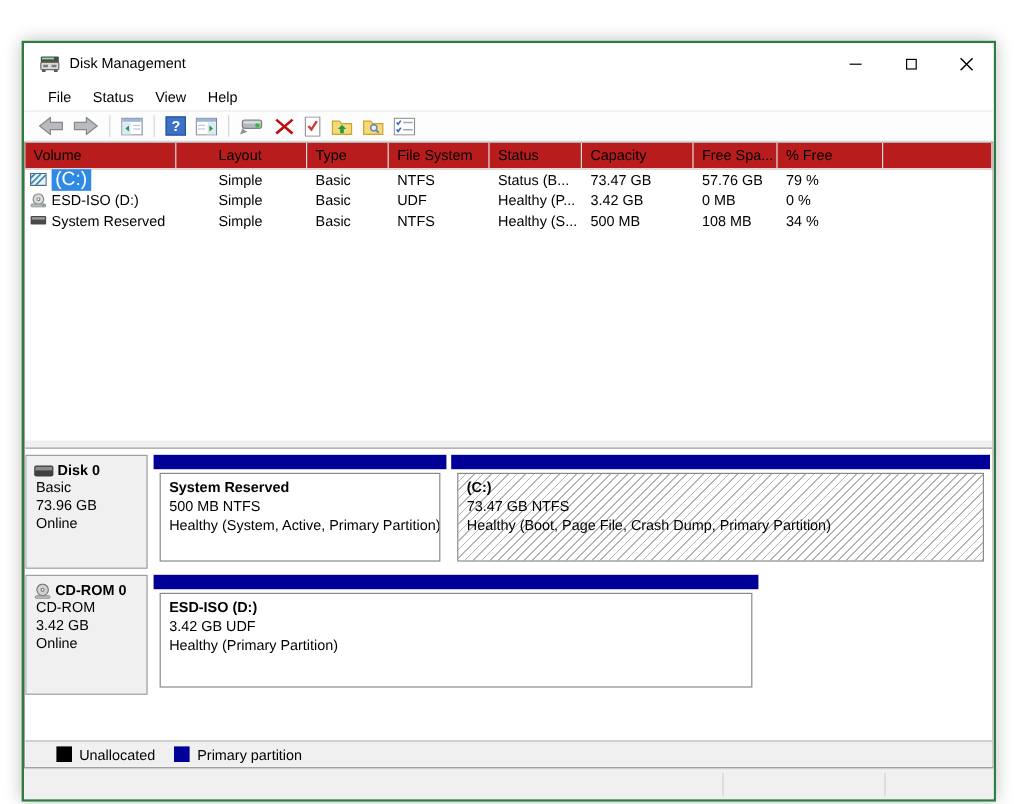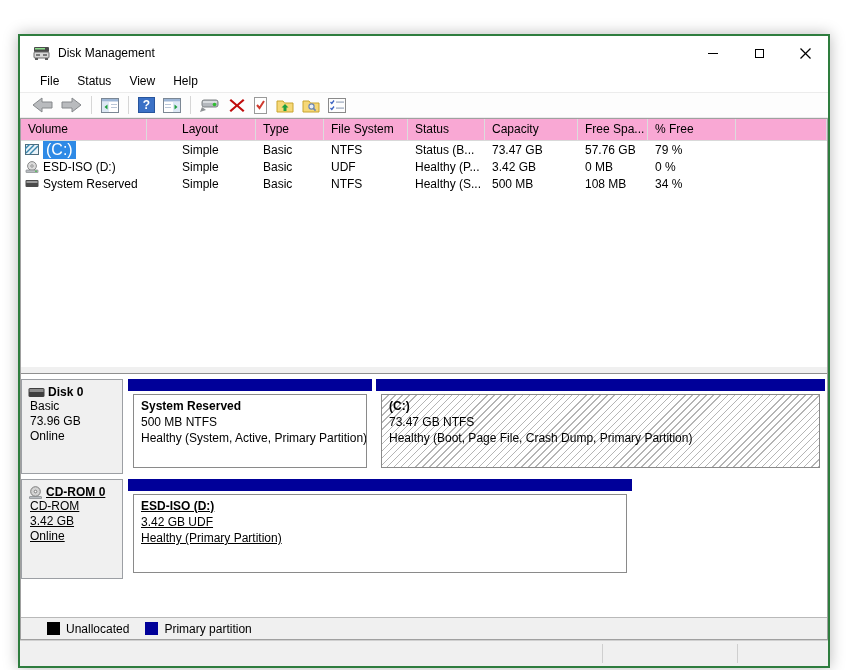--- a/index.html
+++ b/index.html
@@ -25,42 +25,42 @@
   .toolbar { height:26px; display:flex; align-items:center; padding-left:8px; background:#fdfdfd;
              border-top:1px solid #ececec; border-bottom:1px solid #ececec; flex:0 0 auto; }
   .tbtn { height:22px; display:flex; align-items:center; justify-content:center; padding:0 4px; }
   .tsep { width:1px; height:18px; background:#d6d6d6; margin:0 5px; }
   .help-box { width:17px; height:16px; background:#3b71c6; border:1px solid #27549c; color:#fff;
               font-size:12px; font-weight:bold; display:flex; align-items:center; justify-content:center; }
   
   .client { flex:1 1 auto; border:1px solid #a0a0a0; margin:0; display:flex; flex-direction:column; background:#fff; overflow:hidden; }
   
   .volpane { height:247px; flex:0 0 auto; display:flex; flex-direction:column; background:#fff; }
-  .vhead { height:22px; display:flex; background:#f9a8d4; border-bottom:1px solid #d9d9d9; flex:0 0 auto; }
+  .vhead { height:22px; display:flex; background:#b91c1c; border-bottom:1px solid #d9d9d9; flex:0 0 auto; }
   .hcell { font-size:12px; color:#000; line-height:21px; padding-left:7px; border-right:1px solid #dcdcdc; overflow:hidden; white-space:nowrap; }
   .vrow { height:17px; display:flex; align-items:center; }
   .vcell { font-size:12px; color:#000; padding-left:7px; white-space:nowrap; overflow:hidden; }
   .c-volume { width:126px; flex:0 0 auto; display:flex; align-items:center; }
   .c-layout { width:81px; flex:0 0 auto;margin-left:28px; }
   .c-type { width:68px; flex:0 0 auto; }
   .c-fs { width:84px; flex:0 0 auto; }
   .c-status { width:77px; flex:0 0 auto; }
   .c-cap { width:93px; flex:0 0 auto; }
   .c-free { width:70px; flex:0 0 auto; }
   .c-pct { width:88px; flex:0 0 auto; }
   .c-fill { flex:1 1 auto; }
   .vol-ic { margin-left:4px; margin-right:4px; flex:0 0 auto; }
   .sel-label { background:#2e8ae6; color:#fff; padding:0 3px; }
   
   .splitter { height:8px; flex:0 0 auto; background:#f0f0f0; border-top:1px solid #ffffff; border-bottom:1px solid #8f8f8f; }
   
   .graph { flex:1 1 auto; background:#fff; display:flex; flex-direction:column; overflow:hidden; }
   .disk-row { display:flex; margin-top:5px; flex:0 0 auto; }
   .row-h95 { height:95px; }
-  .row-h100 { height:100px;text-decoration:underline; }
+  .row-h100 { height:100px; }
   .disk-head { width:102px; flex:0 0 auto; background:#f0f0f0; border:1px solid #9c9fa4; padding:5px 4px 0 6px; }
   .dh-line1 { display:flex; align-items:center; }
   .dh-name { font-size:12px; font-weight:bold; margin-left:3px; white-space:nowrap; }
   .dh-txt { font-size:12px; line-height:15px; padding-left:2px; }
   .parts { flex:1 1 auto; display:flex; padding-left:5px; }
   .part { display:flex; flex-direction:column; margin-right:4px; }
   .part-bar { height:12px; background:#000099; flex:0 0 auto; }
   .part-body { flex:1 1 auto; border:1px solid #8a8a8a; margin:3px 5px 6px 5px; padding:3px 0 0 7px; background:#fff; overflow:hidden; }
   .part-body.hatched { background:repeating-linear-gradient(135deg,#ffffff 0px,#ffffff 4px,#b5b5b5 4px,#b5b5b5 5px); }
   .pb-name { font-size:12px; font-weight:bold; line-height:16px; white-space:nowrap; }

